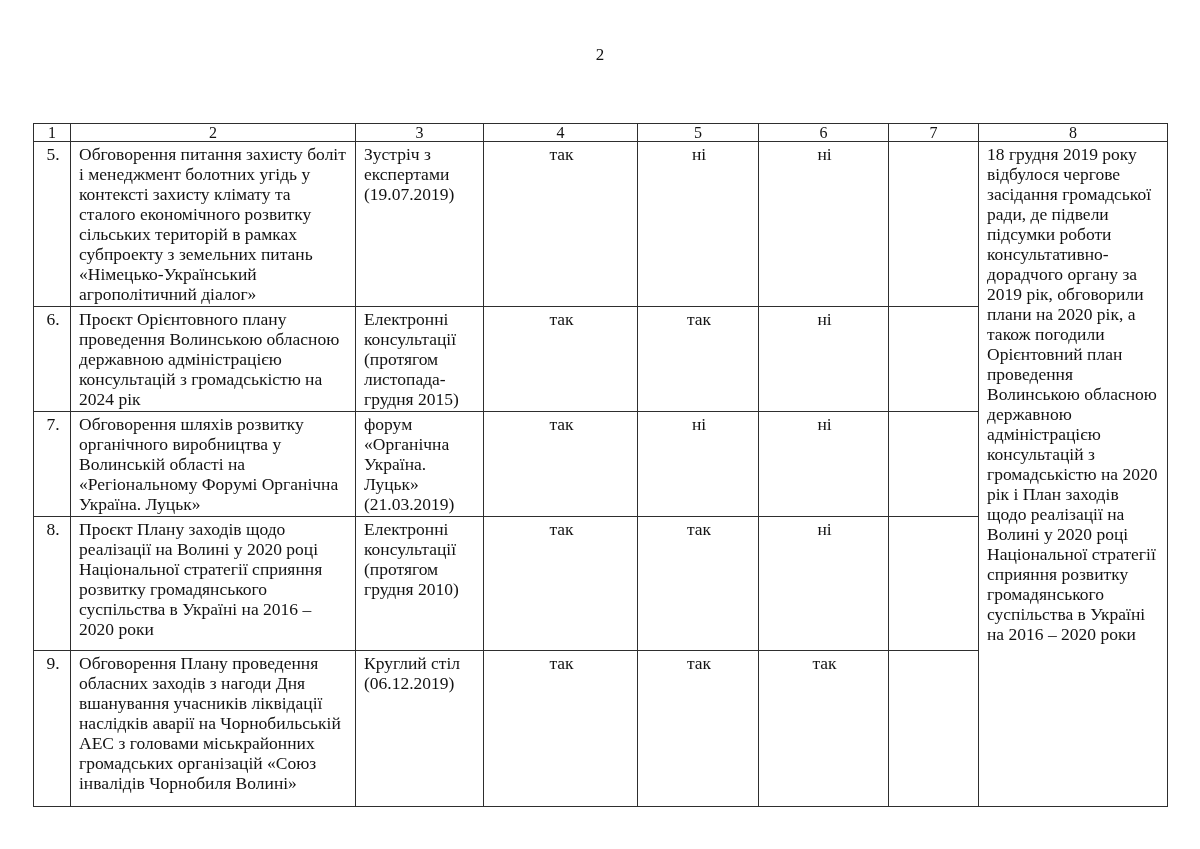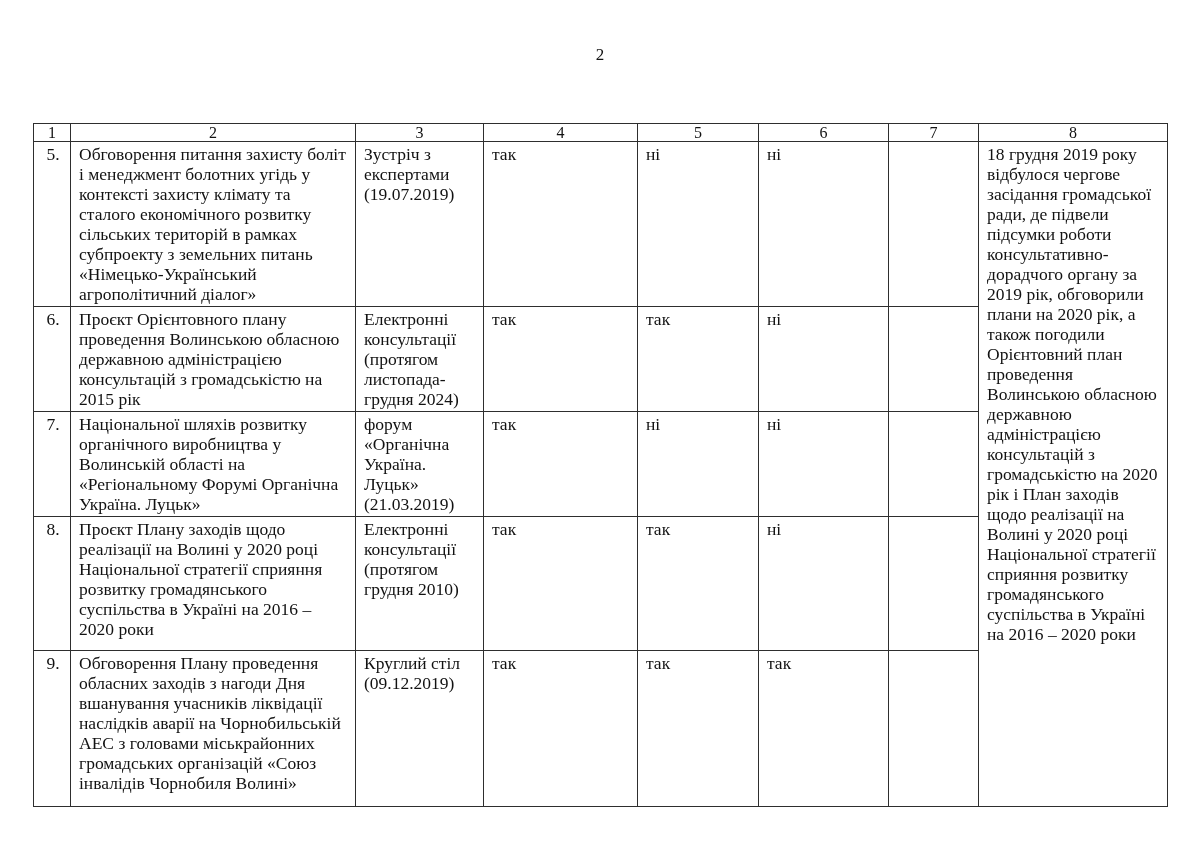--- a/index.html
+++ b/index.html
@@ -58,21 +58,21 @@
   table.report td {
     font-size: 17.5px;
     line-height: 20px;
     padding: 2px 6px 2px 8px;
   }
   td.cell-num {
     text-align: center;
     padding: 2px 2px;
   }
   td.cell-yn {
-    text-align: left;
+    text-align: center;
   }
   td.cell-summary {
     padding: 2px 6px 2px 7px;
   }
   tr.row-5 { height: 160px; }
   tr.row-6 { height: 99px; }
   tr.row-7 { height: 103px; }
   tr.row-8 { height: 134px; }
   tr.row-9 { height: 156px; }
 </style>
@@ -112,49 +112,49 @@
         <td>Обговорення питання захисту боліт і менеджмент болотних угідь у контексті захисту клімату та сталого економічного розвитку сільських територій в рамках субпроекту з земельних питань «Німецько-Український агрополітичний діалог»</td>
         <td>Зустріч з експертами (19.07.2019)</td>
         <td class="cell-yn">так</td>
         <td class="cell-yn">ні</td>
         <td class="cell-yn">ні</td>
         <td class="cell-yn"></td>
         <td class="cell-summary" rowspan="5">18 грудня 2019 року відбулося чергове засідання громадської ради, де підвели підсумки роботи консультативно-дорадчого органу за 2019 рік, обговорили плани на 2020 рік, а також погодили Орієнтовний план проведення Волинською обласною державною адміністрацією консультацій з громадськістю на 2020 рік і План заходів щодо реалізації на Волині у 2020 році Національної стратегії сприяння розвитку громадянського суспільства в Україні на 2016 – 2020 роки</td>
       </tr>
       <tr class="row-6">
         <td class="cell-num">6.</td>
-        <td>Проєкт Орієнтовного плану проведення Волинською обласною державною адміністрацією консультацій з громадськістю на 2015 рік</td>
-        <td>Електронні консультації (протягом листопада-грудня 2024)</td>
+        <td>Проєкт Орієнтовного плану проведення Волинською обласною державною адміністрацією консультацій з громадськістю на 2024 рік</td>
+        <td>Електронні консультації (протягом листопада-грудня 2015)</td>
         <td class="cell-yn">так</td>
         <td class="cell-yn">так</td>
         <td class="cell-yn">ні</td>
         <td class="cell-yn"></td>
       </tr>
       <tr class="row-7">
         <td class="cell-num">7.</td>
-        <td>Національної шляхів розвитку органічного виробництва у Волинській області на «Регіональному Форумі Органічна Україна. Луцьк»</td>
+        <td>Обговорення шляхів розвитку органічного виробництва у Волинській області на «Регіональному Форумі Органічна Україна. Луцьк»</td>
         <td>форум «Органічна Україна. Луцьк» (21.03.2019)</td>
         <td class="cell-yn">так</td>
         <td class="cell-yn">ні</td>
         <td class="cell-yn">ні</td>
         <td class="cell-yn"></td>
       </tr>
       <tr class="row-8">
         <td class="cell-num">8.</td>
         <td>Проєкт Плану заходів щодо реалізації на Волині у 2020 році Національної стратегії сприяння розвитку громадянського суспільства в Україні на 2016 – 2020 роки</td>
         <td>Електронні консультації (протягом грудня 2010)</td>
         <td class="cell-yn">так</td>
         <td class="cell-yn">так</td>
         <td class="cell-yn">ні</td>
         <td class="cell-yn"></td>
       </tr>
       <tr class="row-9">
         <td class="cell-num">9.</td>
         <td>Обговорення Плану проведення обласних заходів з нагоди Дня вшанування учасників ліквідації наслідків аварії на Чорнобильській АЕС з головами міськрайонних громадських організацій «Союз інвалідів Чорнобиля Волині»</td>
-        <td>Круглий стіл (09.12.2019)</td>
+        <td>Круглий стіл (06.12.2019)</td>
         <td class="cell-yn">так</td>
         <td class="cell-yn">так</td>
         <td class="cell-yn">так</td>
         <td class="cell-yn"></td>
       </tr>
     </tbody>
   </table>
 
 </div>
 

